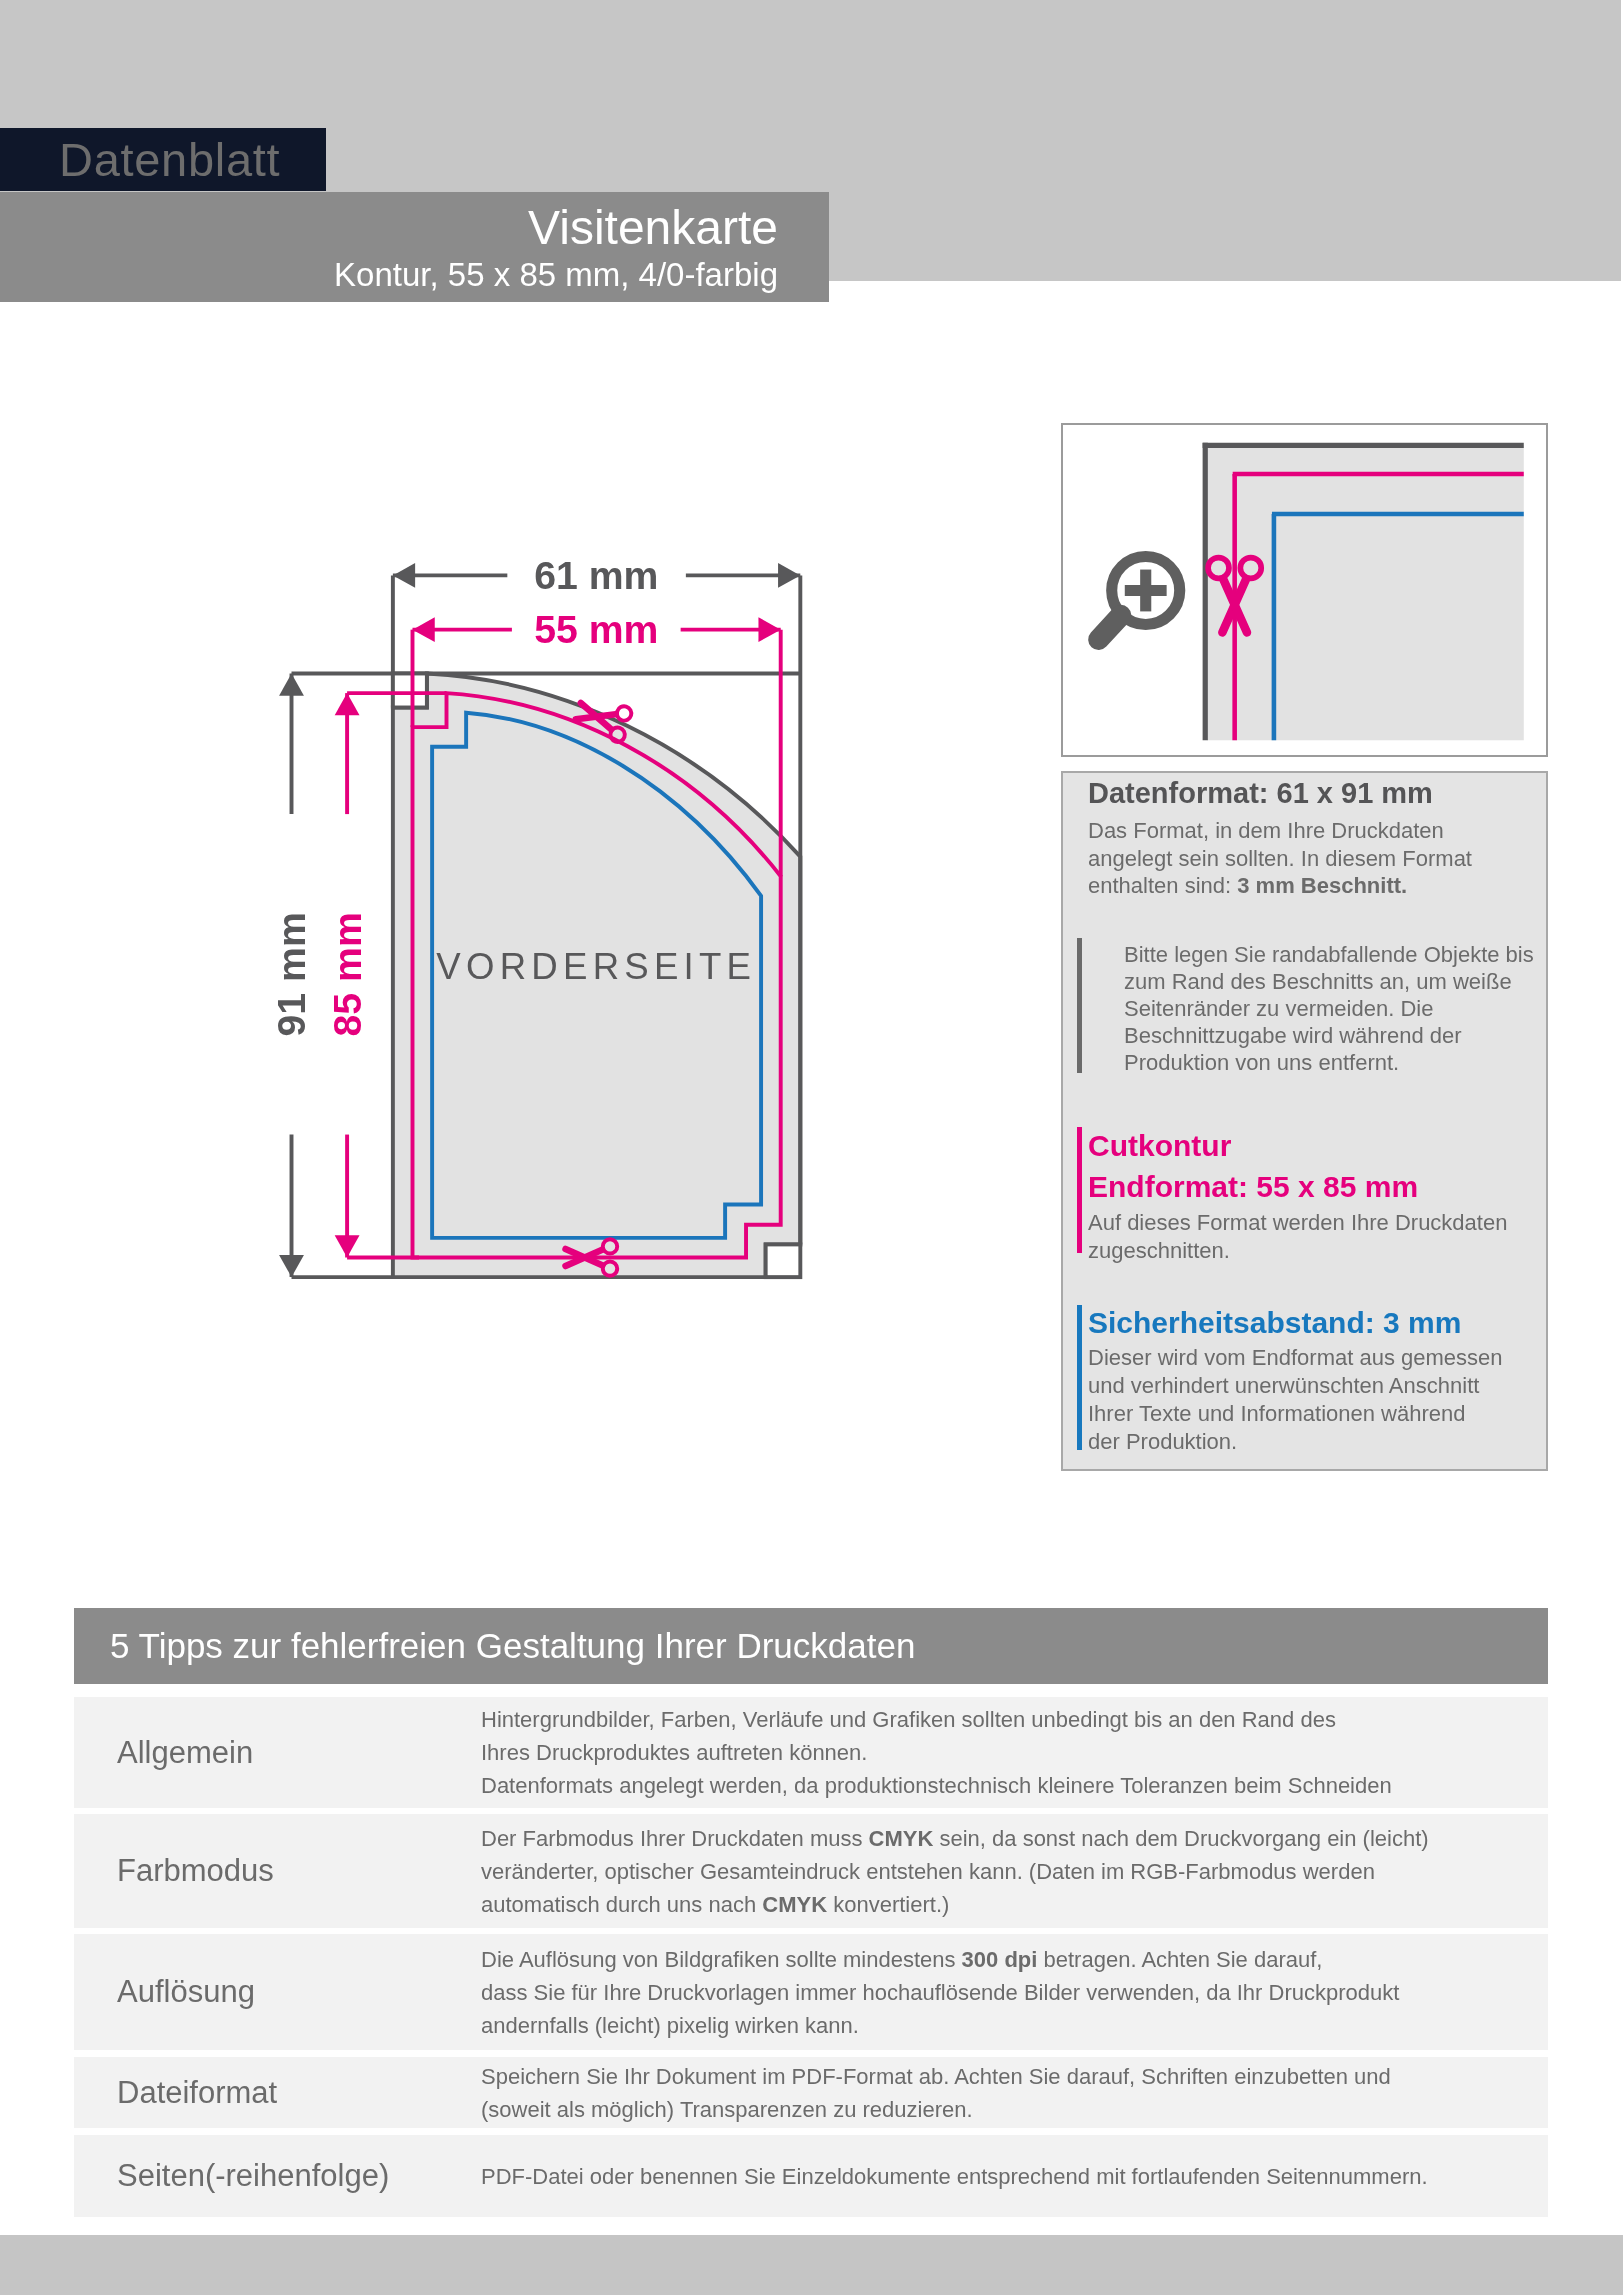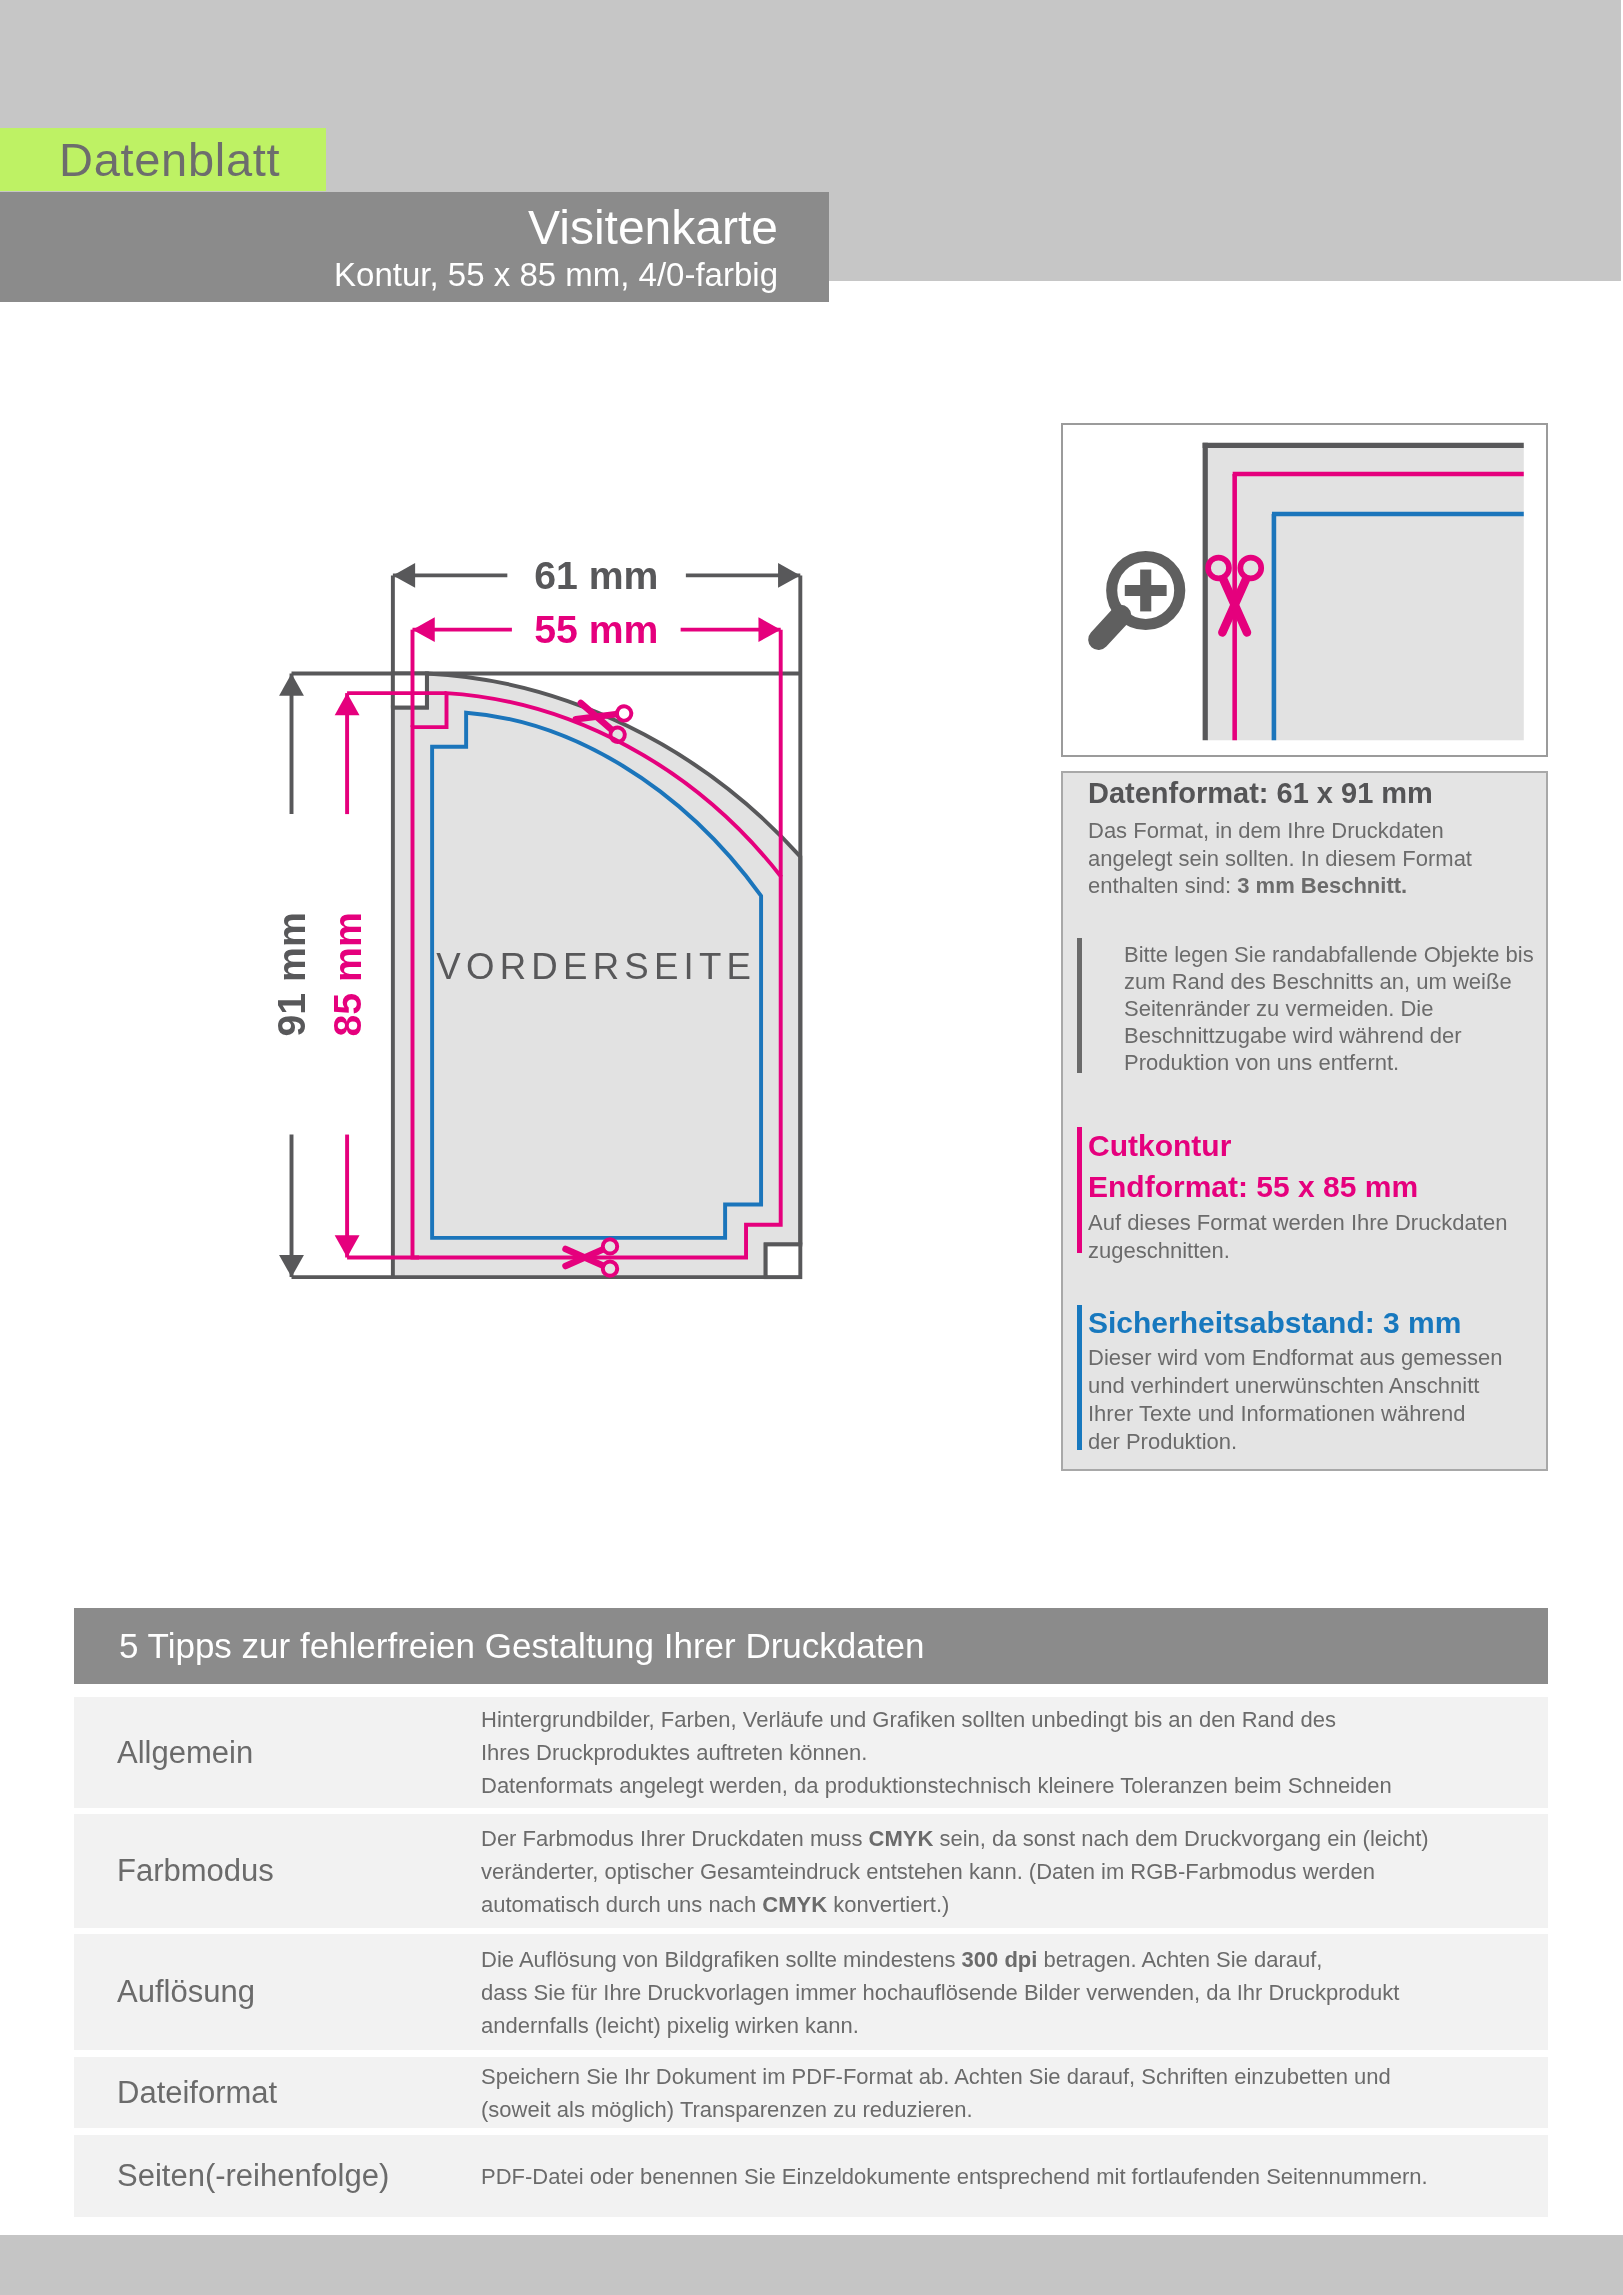--- a/index.html
+++ b/index.html
@@ -2,21 +2,21 @@
 <html lang="de" style="font-size:10.5px"><head>
 <meta charset="utf-8">
 <style>
   html,body{margin:0;padding:0;background:#fff;}
   .page{position:relative;width:1623px;height:2295px;background:#ffffff;overflow:hidden;
         font-family:"Liberation Sans","DejaVu Sans",sans-serif;}
   .abs{position:absolute;}
 
   
   .top-band{left:0;top:0;width:1621px;height:281px;background:#c6c6c6;}
-  .datenblatt-box{left:0;top:128px;width:326px;height:63px;background:#bef264;
+  .datenblatt-box{left:0;top:128px;width:326px;height:63px;background:#0f172a;
                   display:flex;align-items:center;}
   .datenblatt-box span{font-size:47px;color:#6d6d6d;padding-left:59px;letter-spacing:0.7px;}
   .title-banner{left:0;top:192px;width:829px;height:110px;background:#8b8b8b;color:#fff;
                 display:flex;flex-direction:column;align-items:flex-end;justify-content:center;
                 padding:0;box-sizing:border-box;text-align:right;}
   .title-banner .t1{font-size:48px;line-height:56px;margin-right:51px;}
   .title-banner .t2{font-size:33px;line-height:38px;margin-right:51px;}
 
   
   svg text{font-family:"Liberation Sans","DejaVu Sans",sans-serif;}
@@ -36,21 +36,21 @@
   .ph.blue{color:#1778be;font-size:30px;}
   .ptext{position:absolute;color:#6b6b6b;font-size:22px;}
   .ptext .tl{white-space:nowrap;line-height:27.5px;}
   .note-lines .tl{line-height:27px;}
   .s43 .tl{line-height:28px;}
   .vbar{position:absolute;width:4.6px;}
 
   
   .tips-banner{left:74px;top:1608px;width:1474px;height:76px;background:#8b8b8b;
                display:flex;align-items:center;}
-  .tips-banner span{color:#ffffff;font-size:35px;padding-left:45px;white-space:nowrap;}
+  .tips-banner span{color:#ffffff;font-size:35px;padding-left:36px;white-space:nowrap;}
   .tip-row{left:74px;width:1474px;background:#f2f2f2;display:flex;align-items:center;box-sizing:border-box;}
   .tip-label{width:407px;box-sizing:border-box;padding-left:43px;font-size:31px;color:#6b6b6b;white-space:nowrap;}
   .tip-body{font-size:22px;color:#6b6b6b;}
   .tip-body .tl{white-space:nowrap;line-height:33px;}
   .tip-body b, .ptext b{font-weight:bold;color:inherit;}
 
   .footer-band{left:0;top:2235px;width:1623px;height:60px;background:#c5c5c5;}
 </style>
 </head>
 <body>

